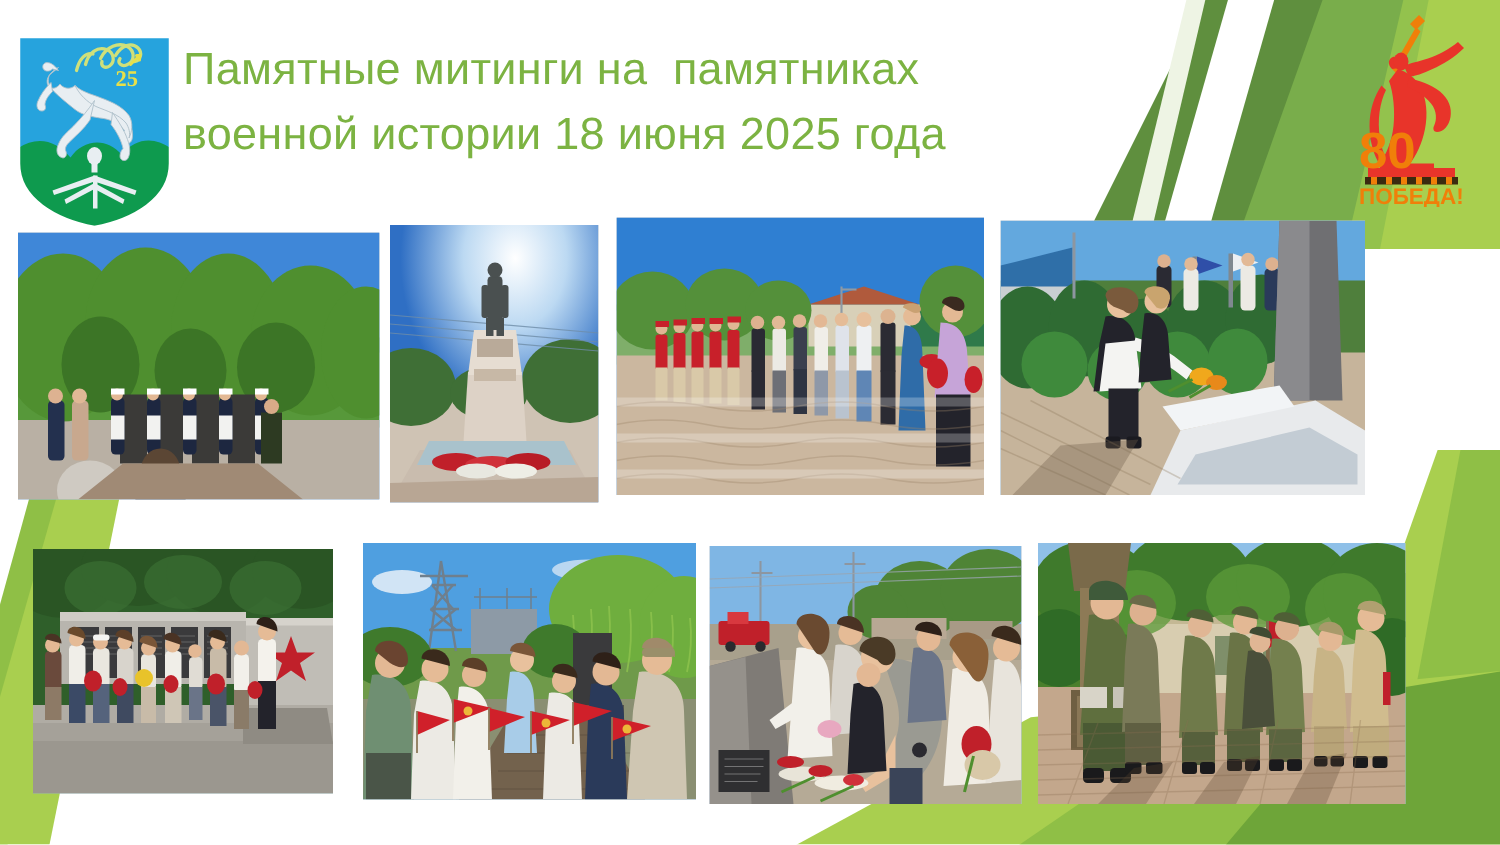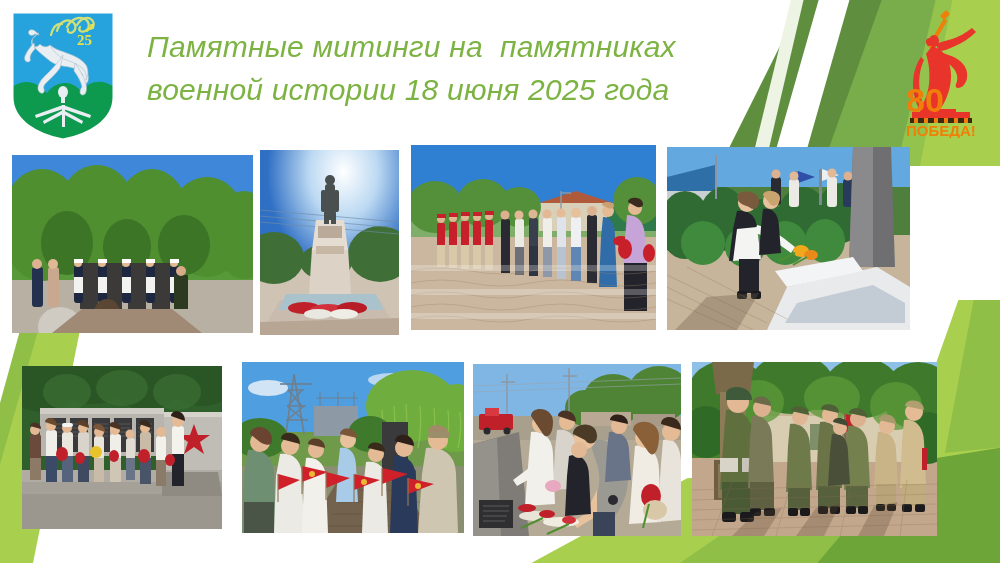--- a/index.html
+++ b/index.html
@@ -87,29 +87,28 @@
   .wedge-mr-strip2 {
     right: -4px; top: 300px; width: 66px; height: 190px;
     background: #8fbf46;
     clip-path: polygon(54% 0%, 100% 0%, 100% 100%, 0% 100%);
   }
 
   
   .header { position: absolute; left: 0; top: 0; width: 1000px; height: 150px; }
 
   .emblem {
-    position: absolute; left: 9px; top: 9px;
+    position: absolute; left: 9px; top: 21px;
     width: 108px; height: 134px;
   }
   .emblem svg { display: block; width: 100%; height: 100%; }
 
   .title-block {
-    position: absolute; left: 147px; top: 26px;
+    position: absolute; left: 122px; top: 26px;
     width: 650px;
-    font-style: italic;
   }
   .title-line {
     color: #7cb342;
     font-size: 30px;
     line-height: 1.42;
     font-weight: 400;
     white-space: pre;
     letter-spacing: 0.2px;
   }
 

